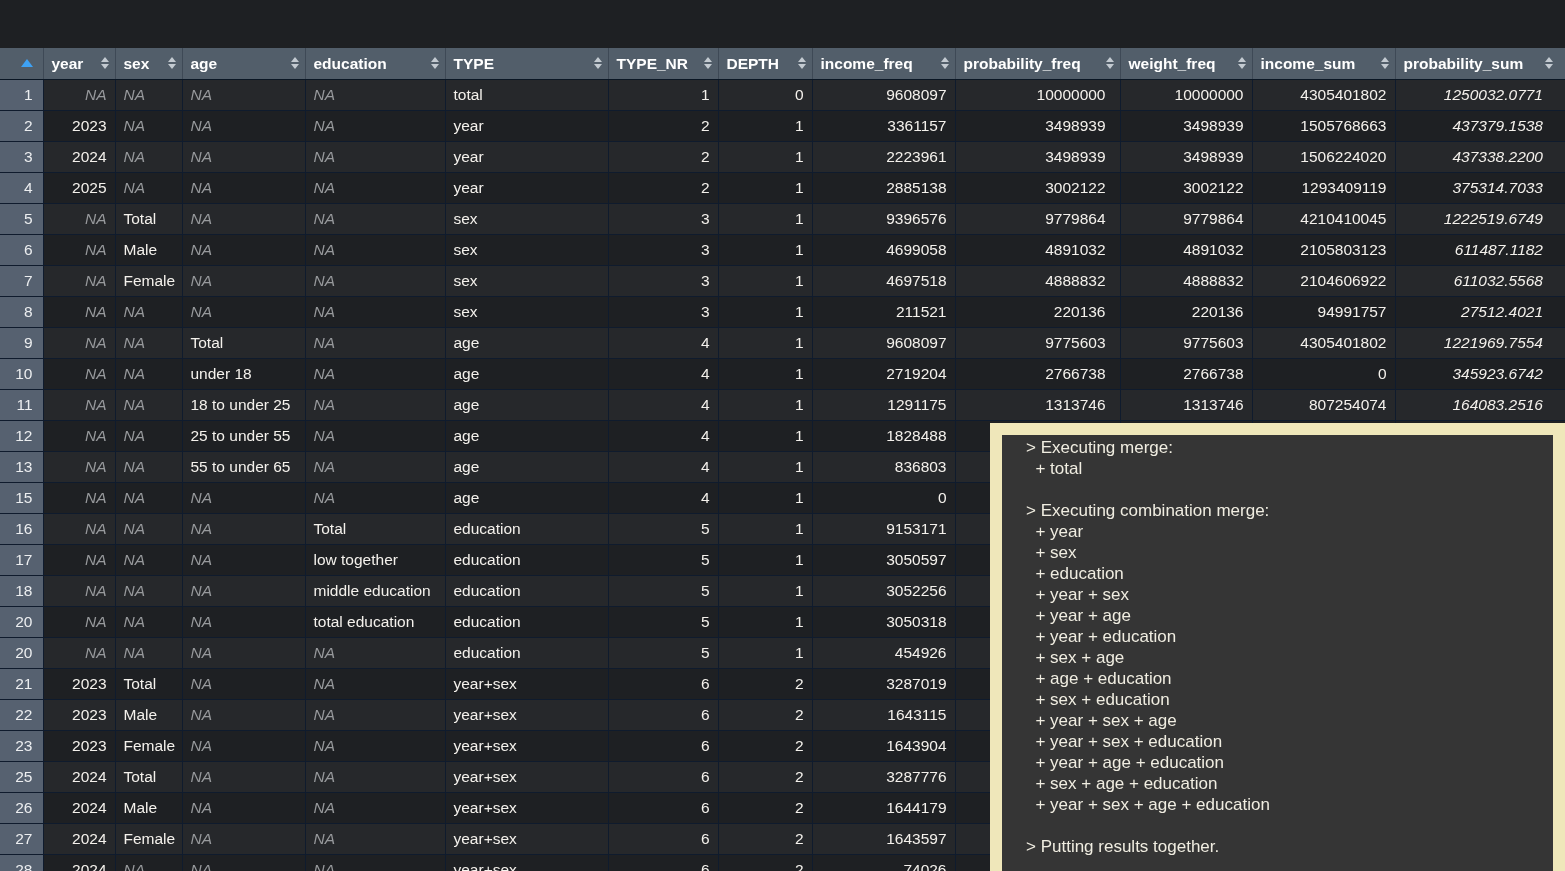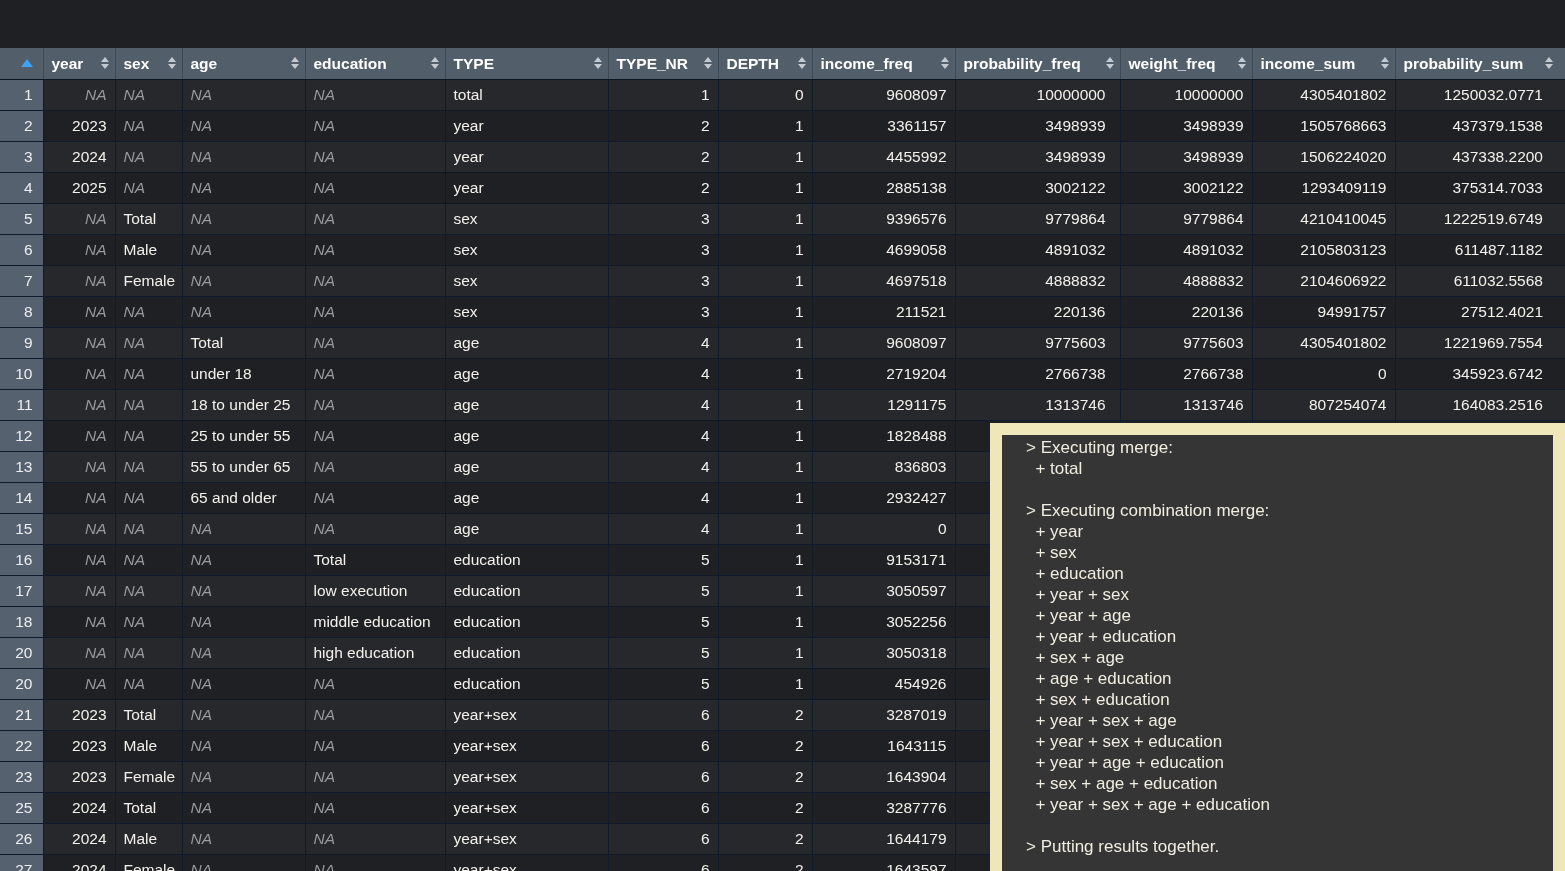--- a/index.html
+++ b/index.html
@@ -51,21 +51,21 @@
     border-right:1px solid var(--grid-line);
     border-bottom:1px solid var(--grid-line);
   }
   tbody td:last-child{border-right:none;}
   tbody tr:nth-child(odd) td{background:var(--row-odd);}
   tbody tr:nth-child(even) td{background:var(--row-even);}
   td.align-right{text-align:right;}
   td.align-left{text-align:left;}
   td.na{color:var(--na-text);font-style:italic;}
   td.col-probability_freq{padding-right:14px;}
-  td.col-probability_sum{padding-right:22px;}
+  td.col-probability_sum{padding-right:22px;font-style:italic;}
   .hlabel{display:inline-block;vertical-align:middle;}
   .sort-arrows{
     position:absolute;right:6px;top:50%;transform:translateY(-50%);
     display:flex;flex-direction:column;align-items:center;gap:2px;
   }
   thead th.col-probability_sum .sort-arrows{right:12px;}
   .tri{display:block;width:0;height:0;border-left:4px solid transparent;border-right:4px solid transparent;}
   .tri.up{border-bottom:5px solid var(--sort-icon);}
   .tri.down{border-top:5px solid var(--sort-icon);}
   .corner .tri.up{
@@ -192,21 +192,21 @@
         </tr>
         <tr>
           <th class="gutter">3</th>
           <td class="col-year align-right">2024</td>
           <td class="col-sex align-left na">NA</td>
           <td class="col-age align-left na">NA</td>
           <td class="col-education align-left na">NA</td>
           <td class="col-TYPE align-left">year</td>
           <td class="col-TYPE_NR align-right">2</td>
           <td class="col-DEPTH align-right">1</td>
-          <td class="col-income_freq align-right">4455992</td>
+          <td class="col-income_freq align-right">2223961</td>
           <td class="col-probability_freq align-right">3498939</td>
           <td class="col-weight_freq align-right">3498939</td>
           <td class="col-income_sum align-right">1506224020</td>
           <td class="col-probability_sum align-right">437338.2200</td>
         </tr>
         <tr>
           <th class="gutter">4</th>
           <td class="col-year align-right">2025</td>
           <td class="col-sex align-left na">NA</td>
           <td class="col-age align-left na">NA</td>
@@ -349,35 +349,20 @@
           <td class="col-TYPE align-left">age</td>
           <td class="col-TYPE_NR align-right">4</td>
           <td class="col-DEPTH align-right">1</td>
           <td class="col-income_freq align-right">836803</td>
           <td class="col-probability_freq align-right"></td>
           <td class="col-weight_freq align-right"></td>
           <td class="col-income_sum align-right"></td>
           <td class="col-probability_sum align-right"></td>
         </tr>
         <tr>
-          <th class="gutter">14</th>
-          <td class="col-year align-right na">NA</td>
-          <td class="col-sex align-left na">NA</td>
-          <td class="col-age align-left">65 and older</td>
-          <td class="col-education align-left na">NA</td>
-          <td class="col-TYPE align-left">age</td>
-          <td class="col-TYPE_NR align-right">4</td>
-          <td class="col-DEPTH align-right">1</td>
-          <td class="col-income_freq align-right">2932427</td>
-          <td class="col-probability_freq align-right"></td>
-          <td class="col-weight_freq align-right"></td>
-          <td class="col-income_sum align-right"></td>
-          <td class="col-probability_sum align-right"></td>
-        </tr>
-        <tr>
           <th class="gutter">15</th>
           <td class="col-year align-right na">NA</td>
           <td class="col-sex align-left na">NA</td>
           <td class="col-age align-left na">NA</td>
           <td class="col-education align-left na">NA</td>
           <td class="col-TYPE align-left">age</td>
           <td class="col-TYPE_NR align-right">4</td>
           <td class="col-DEPTH align-right">1</td>
           <td class="col-income_freq align-right">0</td>
           <td class="col-probability_freq align-right"></td>
@@ -398,21 +383,21 @@
           <td class="col-probability_freq align-right"></td>
           <td class="col-weight_freq align-right"></td>
           <td class="col-income_sum align-right"></td>
           <td class="col-probability_sum align-right"></td>
         </tr>
         <tr>
           <th class="gutter">17</th>
           <td class="col-year align-right na">NA</td>
           <td class="col-sex align-left na">NA</td>
           <td class="col-age align-left na">NA</td>
-          <td class="col-education align-left">low execution</td>
+          <td class="col-education align-left">low together</td>
           <td class="col-TYPE align-left">education</td>
           <td class="col-TYPE_NR align-right">5</td>
           <td class="col-DEPTH align-right">1</td>
           <td class="col-income_freq align-right">3050597</td>
           <td class="col-probability_freq align-right"></td>
           <td class="col-weight_freq align-right"></td>
           <td class="col-income_sum align-right"></td>
           <td class="col-probability_sum align-right"></td>
         </tr>
         <tr>
@@ -428,21 +413,21 @@
           <td class="col-probability_freq align-right"></td>
           <td class="col-weight_freq align-right"></td>
           <td class="col-income_sum align-right"></td>
           <td class="col-probability_sum align-right"></td>
         </tr>
         <tr>
           <th class="gutter">20</th>
           <td class="col-year align-right na">NA</td>
           <td class="col-sex align-left na">NA</td>
           <td class="col-age align-left na">NA</td>
-          <td class="col-education align-left">high education</td>
+          <td class="col-education align-left">total education</td>
           <td class="col-TYPE align-left">education</td>
           <td class="col-TYPE_NR align-right">5</td>
           <td class="col-DEPTH align-right">1</td>
           <td class="col-income_freq align-right">3050318</td>
           <td class="col-probability_freq align-right"></td>
           <td class="col-weight_freq align-right"></td>
           <td class="col-income_sum align-right"></td>
           <td class="col-probability_sum align-right"></td>
         </tr>
         <tr>

